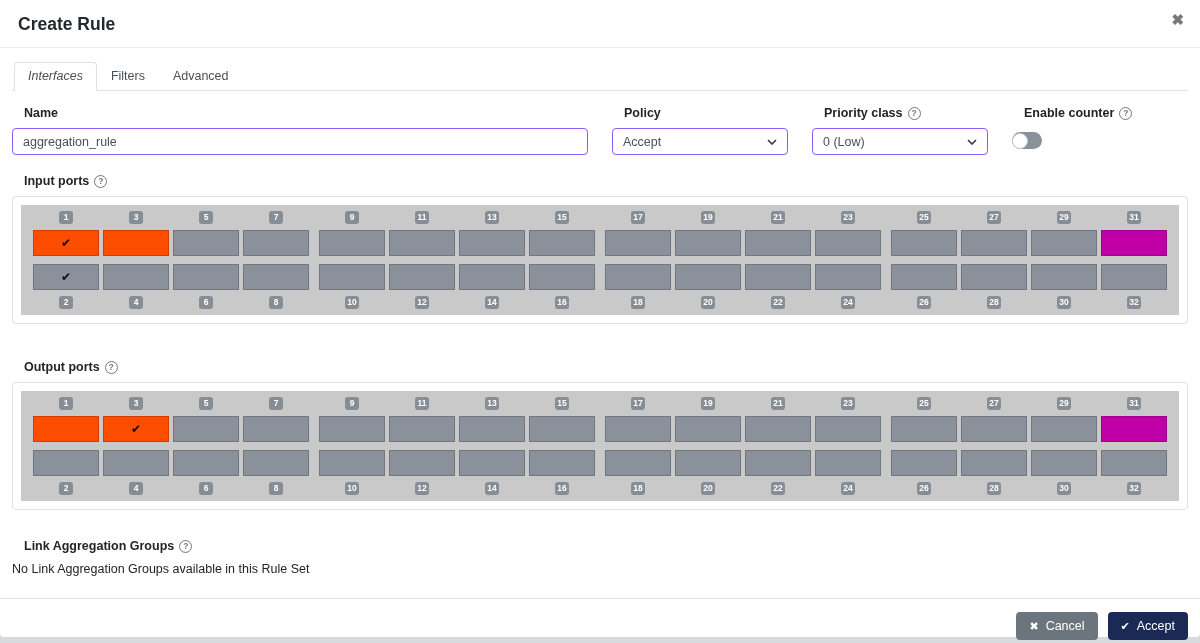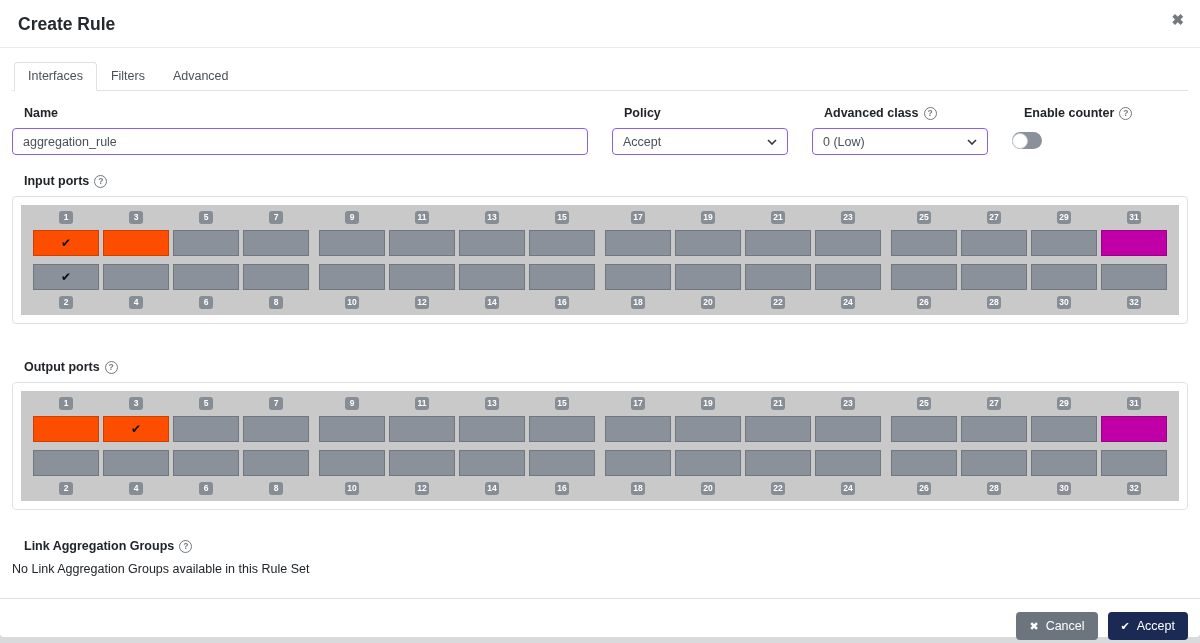--- a/index.html
+++ b/index.html
@@ -21,21 +21,21 @@
   }
   
   .modal-body { padding:0 12px; flex:1; }
   
   .nav-tabs { display:flex; margin-top:14px; border-bottom:1px solid #dee2e6; padding-left:2px; }
   .nav-tab {
     padding:6px 13px 7px 13px; color:#495057; cursor:pointer;
     border:1px solid transparent; border-bottom:none; border-radius:4px 4px 0 0;
     margin-bottom:-1px; background:transparent;
   }
-  .nav-tab.active { background:#fff; border-color:#dee2e6 #dee2e6 #fff #dee2e6; border-bottom:1px solid #fff; }
+  .nav-tab.active { background:#fff; border-color:#dee2e6 #dee2e6 #fff #dee2e6; border-bottom:1px solid #fff;font-style:italic; }
   
   .form-row { display:flex; gap:24px; margin-top:15px; }
   .field-label { font-weight:700; font-size:12.5px; color:#212529; display:flex; align-items:center;padding-left:12px; }
   .help-icon {
     display:inline-flex; align-items:center; justify-content:center;
     width:13px; height:13px; margin-left:5px; border:1.3px solid #717980;
     border-radius:50%; color:#717980; font-size:8.5px; font-weight:bold; cursor:pointer;
   }
   .control { margin-top:8px; height:27px; border:1px solid #8b5cf6; border-radius:4px; background:#fff; }
   .text-input {
@@ -119,21 +119,21 @@
         <div class="control select-box">
           <span>Accept</span>
           <svg width="10" height="6" viewBox="0 0 10 6">
             <polyline points="1,1 5,5 9,1" fill="none" stroke="#343a40" stroke-width="1.6"></polyline>
           </svg>
         </div>
       </div>
 
       <div class="field-priority">
         <div class="field-label">
-          <span>Advanced class</span>
+          <span>Priority class</span>
           <span class="help-icon">?</span>
         </div>
         <div class="control select-box">
           <span>0 (Low)</span>
           <svg width="10" height="6" viewBox="0 0 10 6">
             <polyline points="1,1 5,5 9,1" fill="none" stroke="#343a40" stroke-width="1.6"></polyline>
           </svg>
         </div>
       </div>
 

